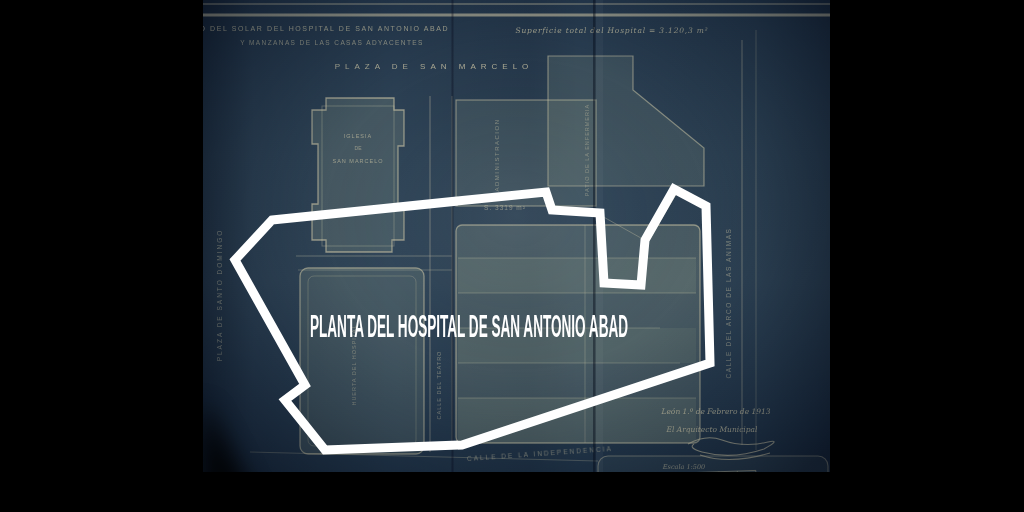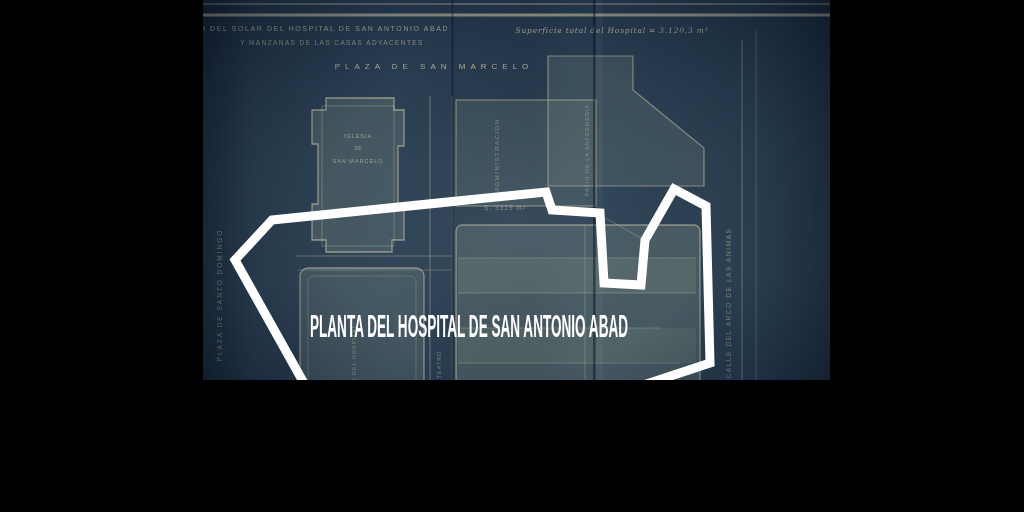--- a/index.html
+++ b/index.html
@@ -1,16 +1,16 @@
 <!DOCTYPE html>
 <html><head>
 <meta charset="utf-8">
 <style>
   html,body{margin:0;padding:0;background:#000;}
-  .stage{position:relative;width:1024px;height:380px;background:#000;overflow:hidden;
+  .stage{position:relative;width:1024px;height:472px;background:#000;overflow:hidden;
          font-family:"Liberation Sans",sans-serif;}
   svg text{user-select:none;}
   .cream{fill:#d8cfab;}
   .hand{font-family:"DejaVu Serif",serif;font-style:italic;}
 </style>
 </head>
 <body>
 
 <div class="stage">
 <svg viewBox="0 0 1024 512" width="1024" height="512">

